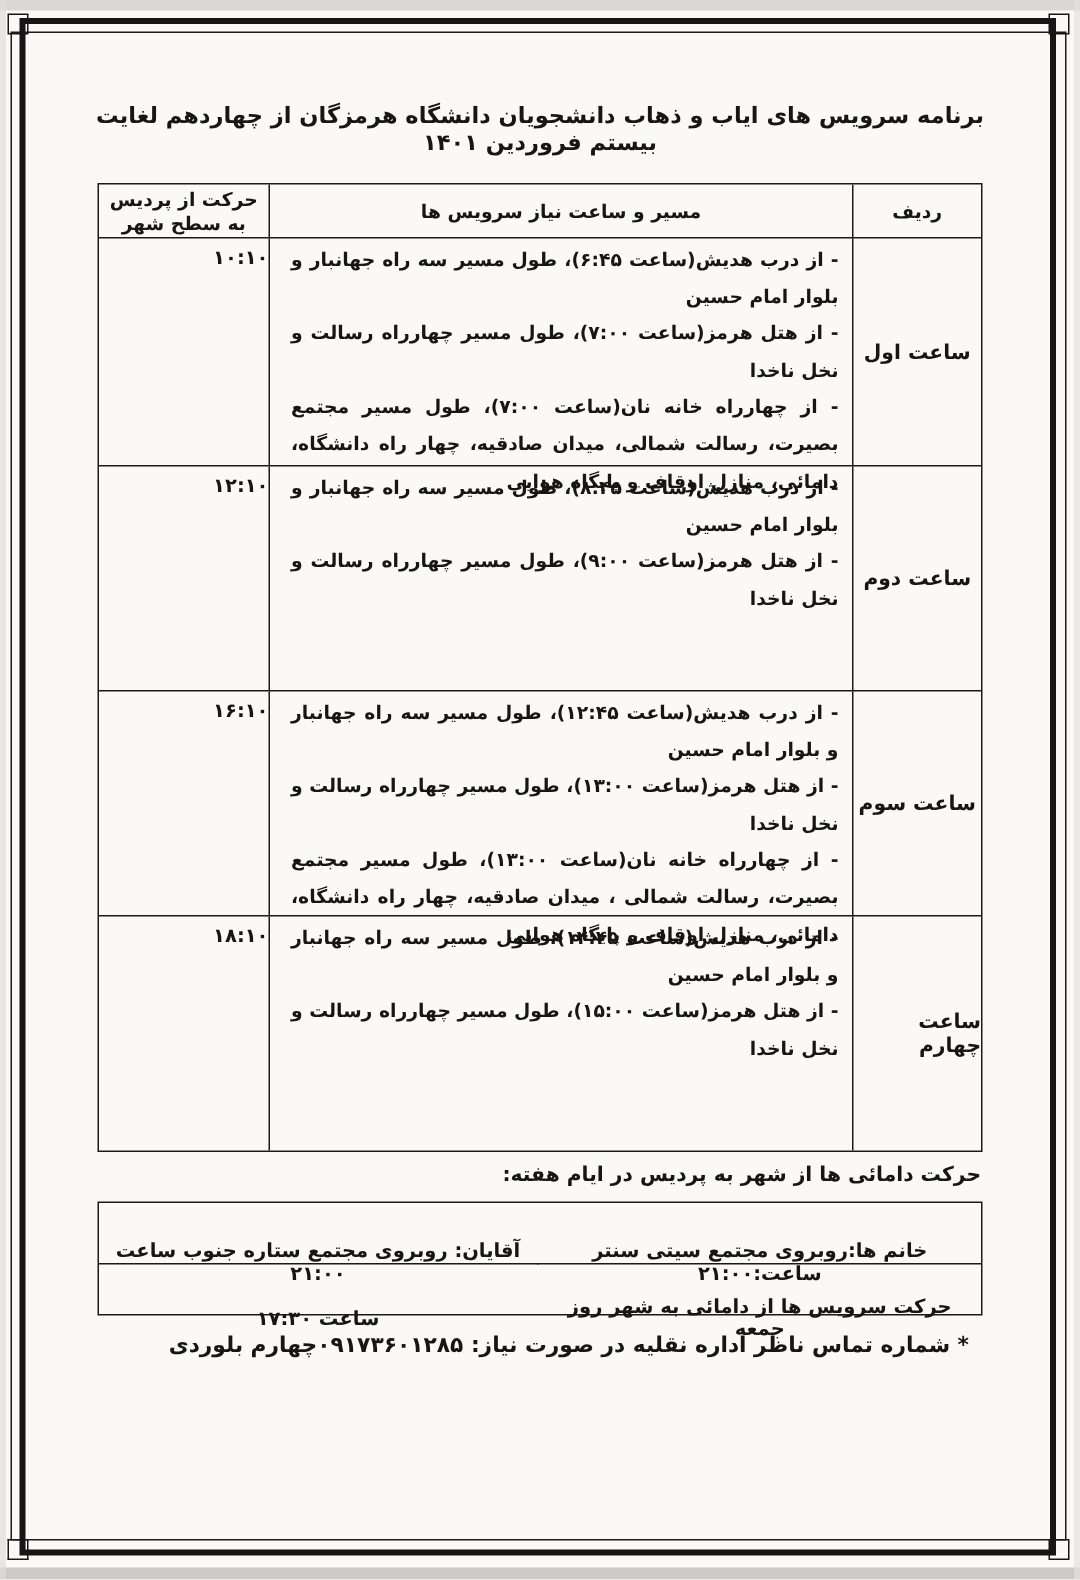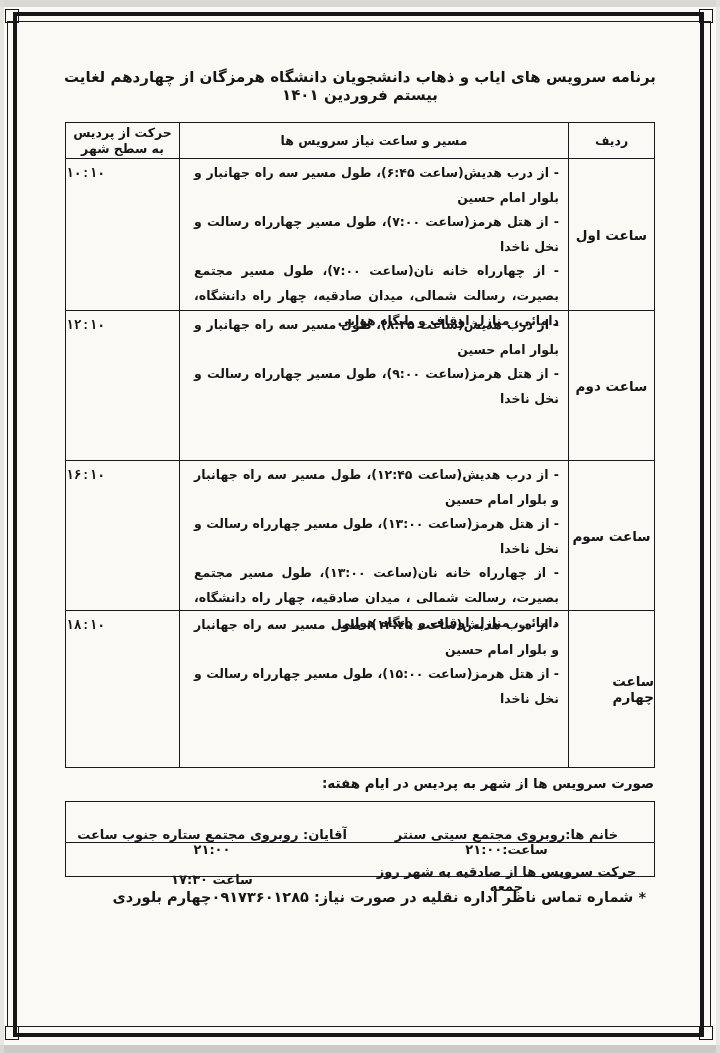--- a/index.html
+++ b/index.html
@@ -42,21 +42,21 @@
     font-weight:bold;
   }
   .cell{box-sizing:border-box;border-color:#1a1a1a;}
   .bl{border-left:1.6px solid #1a1a1a;}   
   .bb{border-bottom:1.6px solid #1a1a1a;text-align:center;}
   .hcell{display:flex;align-items:center;justify-content:center;
          text-align:center;font-size:12.5px;line-height:16px;padding:0 4px;}
   .c-idx{display:flex;align-items:center;justify-content:center;font-size:13.5px;}
   .c-route{padding:2px 9px 0 14px;font-size:12.5px;line-height:24.6px;
            text-align:justify;}
-  .c-dep{text-align:left;padding-top:6px;font-size:13px;font-family:Liberation Mono, monospace;}
+  .c-dep{text-align:right;padding-top:6px;font-size:13px;}
   .route-line{text-align:justify;}
 
   .note{
     position:absolute;top:775px;right:66px;left:65px;
     direction:rtl;text-align:right;
     font-size:13.5px;font-weight:bold;
   }
 
   
   .city-table{
@@ -126,24 +126,24 @@
   <div class="cell c-dep bb">۱۶:۱۰</div>
 
   <div class="cell c-idx bl">ساعت چهارم</div>
   <div class="cell c-route bl">
     <div class="route-line">- از درب هدیش(ساعت ۱۴:۴۵)، طول مسیر سه راه جهانبار و بلوار امام حسین</div>
     <div class="route-line">- از هتل هرمز(ساعت ۱۵:۰۰)، طول مسیر چهارراه رسالت و نخل ناخدا</div>
   </div>
   <div class="cell c-dep">۱۸:۱۰</div>
 </div>
 
-<div class="note">صورت سرویس ها از شهر به پردیس در ایام هفته:</div>
+<div class="note">حرکت دامائی ها از شهر به پردیس در ایام هفته:</div>
 
 <div class="city-table">
   <div class="city-cell bl bb">خانم ها:روبروی مجتمع سیتی سنتر ساعت:۲۱:۰۰</div>
   <div class="city-cell bb">آقایان: روبروی مجتمع ستاره جنوب ساعت ۲۱:۰۰</div>
-  <div class="city-cell bl">حرکت سرویس ها از صادقیه به شهر روز جمعه</div>
+  <div class="city-cell bl">حرکت سرویس ها از دامائی به شهر روز جمعه</div>
   <div class="city-cell">ساعت ۱۷:۳۰</div>
 </div>
 
 <div class="contact">
   <span>* شماره تماس ناظر اداره نقلیه در صورت نیاز: </span><span class="phone">۰۹۱۷۳۶۰۱۲۸۵</span><span>چهارم بلوردی</span>
 </div>
 
 </body></html>

